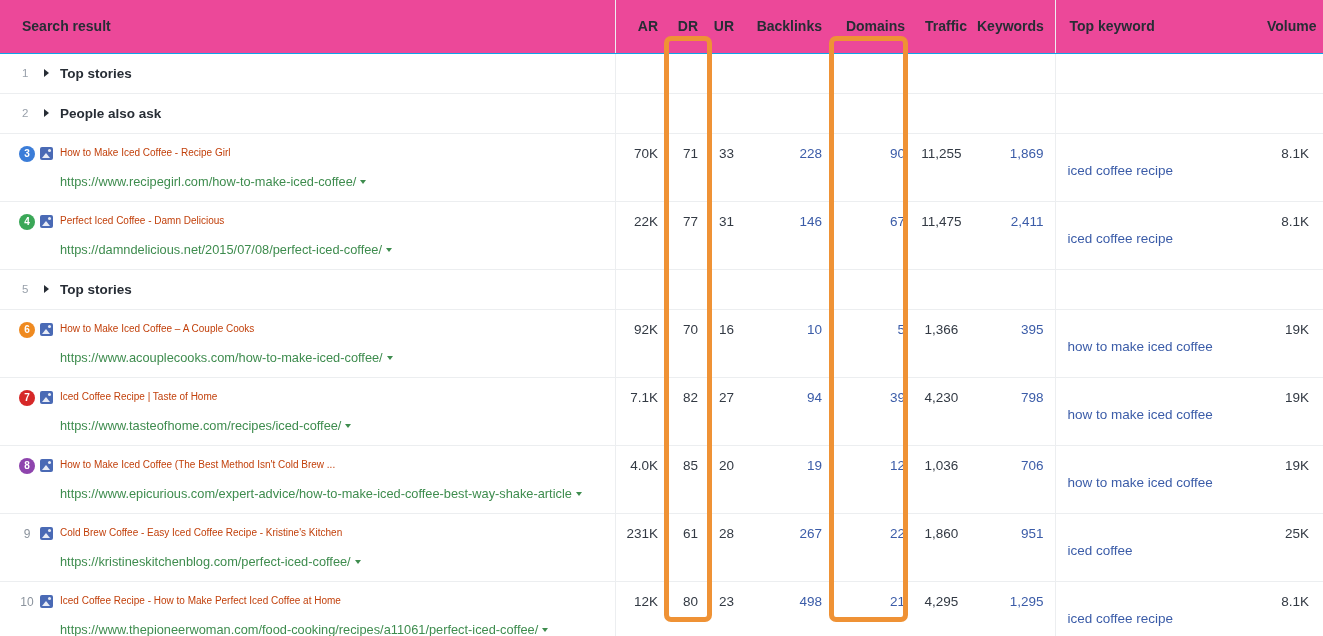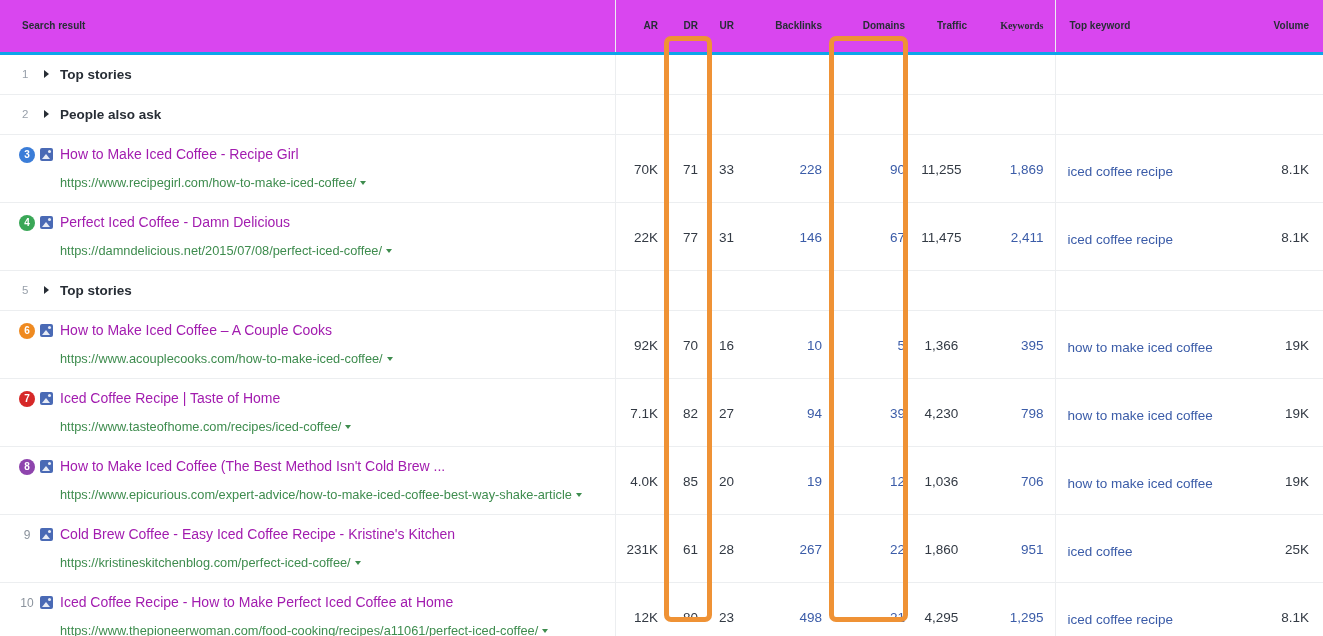--- a/index.html
+++ b/index.html
@@ -34,56 +34,56 @@
   col.c-ur       { width: 38px;  }
   col.c-bl       { width: 88px;  }
   col.c-dom      { width: 82px;  }
   col.c-traf     { width: 62px;  }
   col.c-kw       { width: 78px;  }
   col.c-topkw    { width: 212px; }
   col.c-vol      { width: 56px;  }
 
   
   thead th {
-    font-size: 10px;
+    font-size: 14px;
     font-weight: bold;
     color: #272d35;
     padding: 0 0 0 0;
     height: 53px;
     vertical-align: middle;
-    border-bottom: 3px solid #0ea5e9;
-    background: #d946ef;
+    border-bottom: 1px solid #0ea5e9;
+    background: #ec4899;
     white-space: nowrap;
   }
   th.h-result { text-align: left;  padding-left: 22px; border-right: 1px solid #eceef0; }
   th.num      { text-align: right; padding-right: 10px; }
   th.h-ar     { padding-right: 9px; }
   th.h-dr     { padding-right: 9px; }
   th.h-ur     { padding-right: 11px; }
   th.h-bl     { padding-right: 11px; }
   th.h-dom    { padding-right: 10px; margin-top: 44px; }
   th.h-traf   { padding-right: 10px; }
-  th.h-kw     { padding-right: 11px; font-family: Liberation Serif, serif; }
+  th.h-kw     { padding-right: 11px; }
   th.h-topkw  { text-align: left; padding-left: 14px; border-left: 1px solid #eceef0; }
   th.h-vol    { text-align: right; padding-right: 14px; }
 
   
   tbody td {
     border-bottom: 1px solid #eceef0;
     background: #fff;
     vertical-align: top;
     font-size: 13.5px;
     color: #272d35;
   }
   td.c-result { border-right: 1px solid #eceef0; padding: 0; }
   td.c-topkw  { border-left: 1px solid #eceef0; }
 
   td.numcell {
     text-align: right;
-    padding-top: 27px;
+    padding-top: 12px;
     white-space: nowrap;
     font-size: 13.5px;
     color: #333a44;
   }
   td.ar-cell   { padding-right: 9px; }
   td.dr-cell   { padding-right: 9px; }
   td.ur-cell   { padding-right: 11px; }
   td.bl-cell   { padding-right: 11px; }
   td.dom-cell  { padding-right: 10px; }
   td.traf-cell { padding-right: 10px; text-align: center; }
@@ -183,22 +183,22 @@
   .fav::after {
     content: "";
     position: absolute;
     right: 2.5px; top: 2.5px;
     width: 3px; height: 3px;
     border-radius: 50%;
     background: #e8ecf5;
   }
   .text-col { flex: 1; min-width: 0; }
   .res-title {
-    font-size: 14px;
-    color: #a21caf;
+    font-size: 10px;
+    color: #c2410c;
     line-height: 16px;
     white-space: nowrap;
     overflow: hidden;
   }
   .res-url {
     font-size: 12.8px;
     color: #3e8c4e;
     line-height: 19px;
     margin-top: 11px;
     word-break: break-all;

